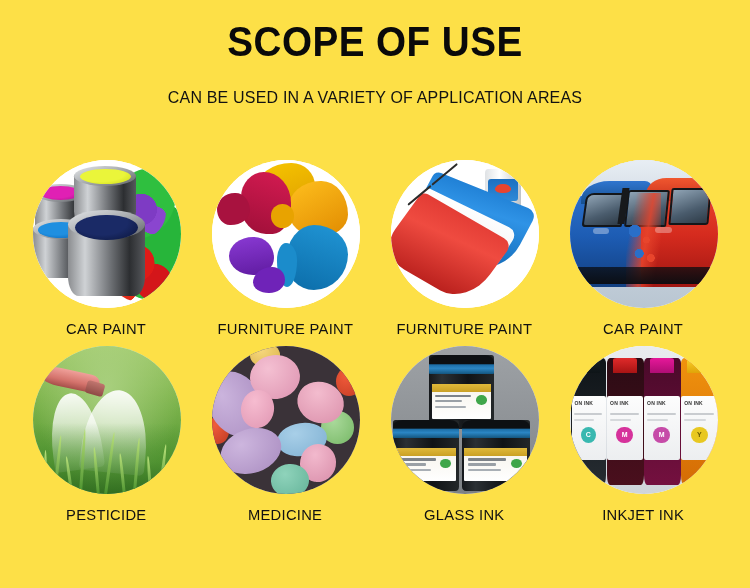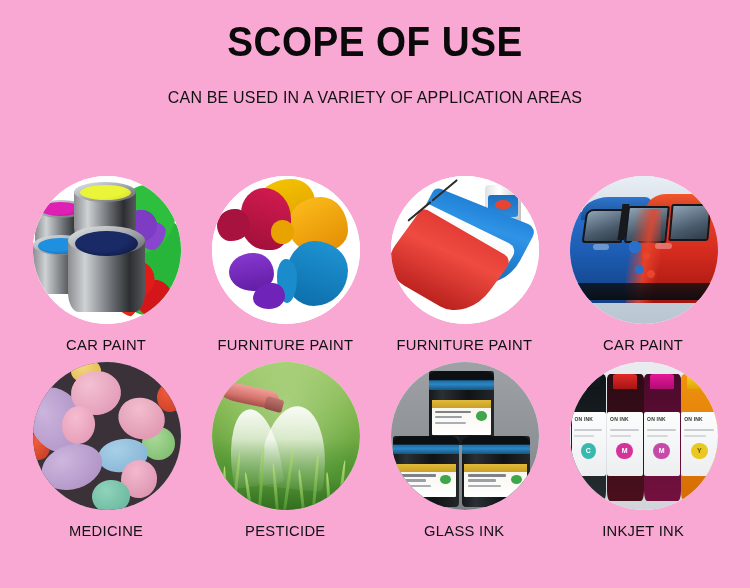--- a/index.html
+++ b/index.html
@@ -12,21 +12,21 @@
     width: 750px;
     height: 588px;
     overflow: hidden;
     font-family: "Liberation Sans", sans-serif;
     color: #111111;
     position: relative;
   }
   .page {
     width: 750px;
     height: 588px;
-    background: #f9a8d4;
+    background: #fde047;
     position: relative;
     box-sizing: border-box;
   }
 
   
   .header {
     text-align: center;
     padding-top: 20px;
   }
   .page-title {
@@ -47,21 +47,21 @@
     letter-spacing: 0.2px;
     color: #121212;
     margin: 24px 0 0 0;
     transform: scaleX(0.94);
     transform-origin: center;
   }
 
   
   .grid {
     position: absolute;
-    top: 176px;
+    top: 160px;
     left: 0;
     width: 750px;
   }
   .row {
     display: flex;
     justify-content: center;
     align-items: flex-start;
     gap: 27px;
     margin-bottom: 8px;
   }
@@ -543,40 +543,20 @@
         </div>
         <div class="cell-label">CAR PAINT</div>
       </div>
 
     </div>
 
     <div class="row">
 
       <div class="cell">
         <div class="thumb">
-          <div class="scene s-pills">
-            <span class="pill p9"></span>
-            <span class="pill p12"></span>
-            <span class="pill p10"></span>
-            <span class="pill p11"></span>
-            <span class="pill p1"></span>
-            <span class="pill p2"></span>
-            <span class="pill p4"></span>
-            <span class="pill p3"></span>
-            <span class="pill p5"></span>
-            <span class="pill p6"></span>
-            <span class="pill p7"></span>
-            <span class="pill p8"></span>
-          </div>
-        </div>
-        <div class="cell-label">MEDICINE</div>
-      </div>
-
-      <div class="cell">
-        <div class="thumb">
           <div class="scene s-pest">
             <span class="pest-blur"></span>
             <span class="spray spr1"></span>
             <span class="spray spr2"></span>
             <span class="nozzle"></span>
             <span class="nozzle-tip"></span>
             <span class="grass"></span>
             <span class="blade" style="left:8%;  height:34%;"></span>
             <span class="blade" style="left:16%; height:44%; transform:rotate(6deg);"></span>
             <span class="blade" style="left:24%; height:30%; transform:rotate(-8deg);"></span>
@@ -587,20 +567,40 @@
             <span class="blade" style="left:69%; height:42%; transform:rotate(5deg);"></span>
             <span class="blade" style="left:78%; height:30%; transform:rotate(-4deg);"></span>
             <span class="blade" style="left:87%; height:38%; transform:rotate(7deg);"></span>
           </div>
         </div>
         <div class="cell-label">PESTICIDE</div>
       </div>
 
       <div class="cell">
         <div class="thumb">
+          <div class="scene s-pills">
+            <span class="pill p9"></span>
+            <span class="pill p12"></span>
+            <span class="pill p10"></span>
+            <span class="pill p11"></span>
+            <span class="pill p1"></span>
+            <span class="pill p2"></span>
+            <span class="pill p4"></span>
+            <span class="pill p3"></span>
+            <span class="pill p5"></span>
+            <span class="pill p6"></span>
+            <span class="pill p7"></span>
+            <span class="pill p8"></span>
+          </div>
+        </div>
+        <div class="cell-label">MEDICINE</div>
+      </div>
+
+      <div class="cell">
+        <div class="thumb">
           <div class="scene s-glass">
             <div class="tin t-top">
               <span class="tin-lid"></span>
               <div class="tin-label">
                 <span class="band"></span>
                   <span class="txt"></span>
                 <span class="txt2"></span>
                   <span class="txt3"></span>
                   <span class="seal"></span>
               </div>

